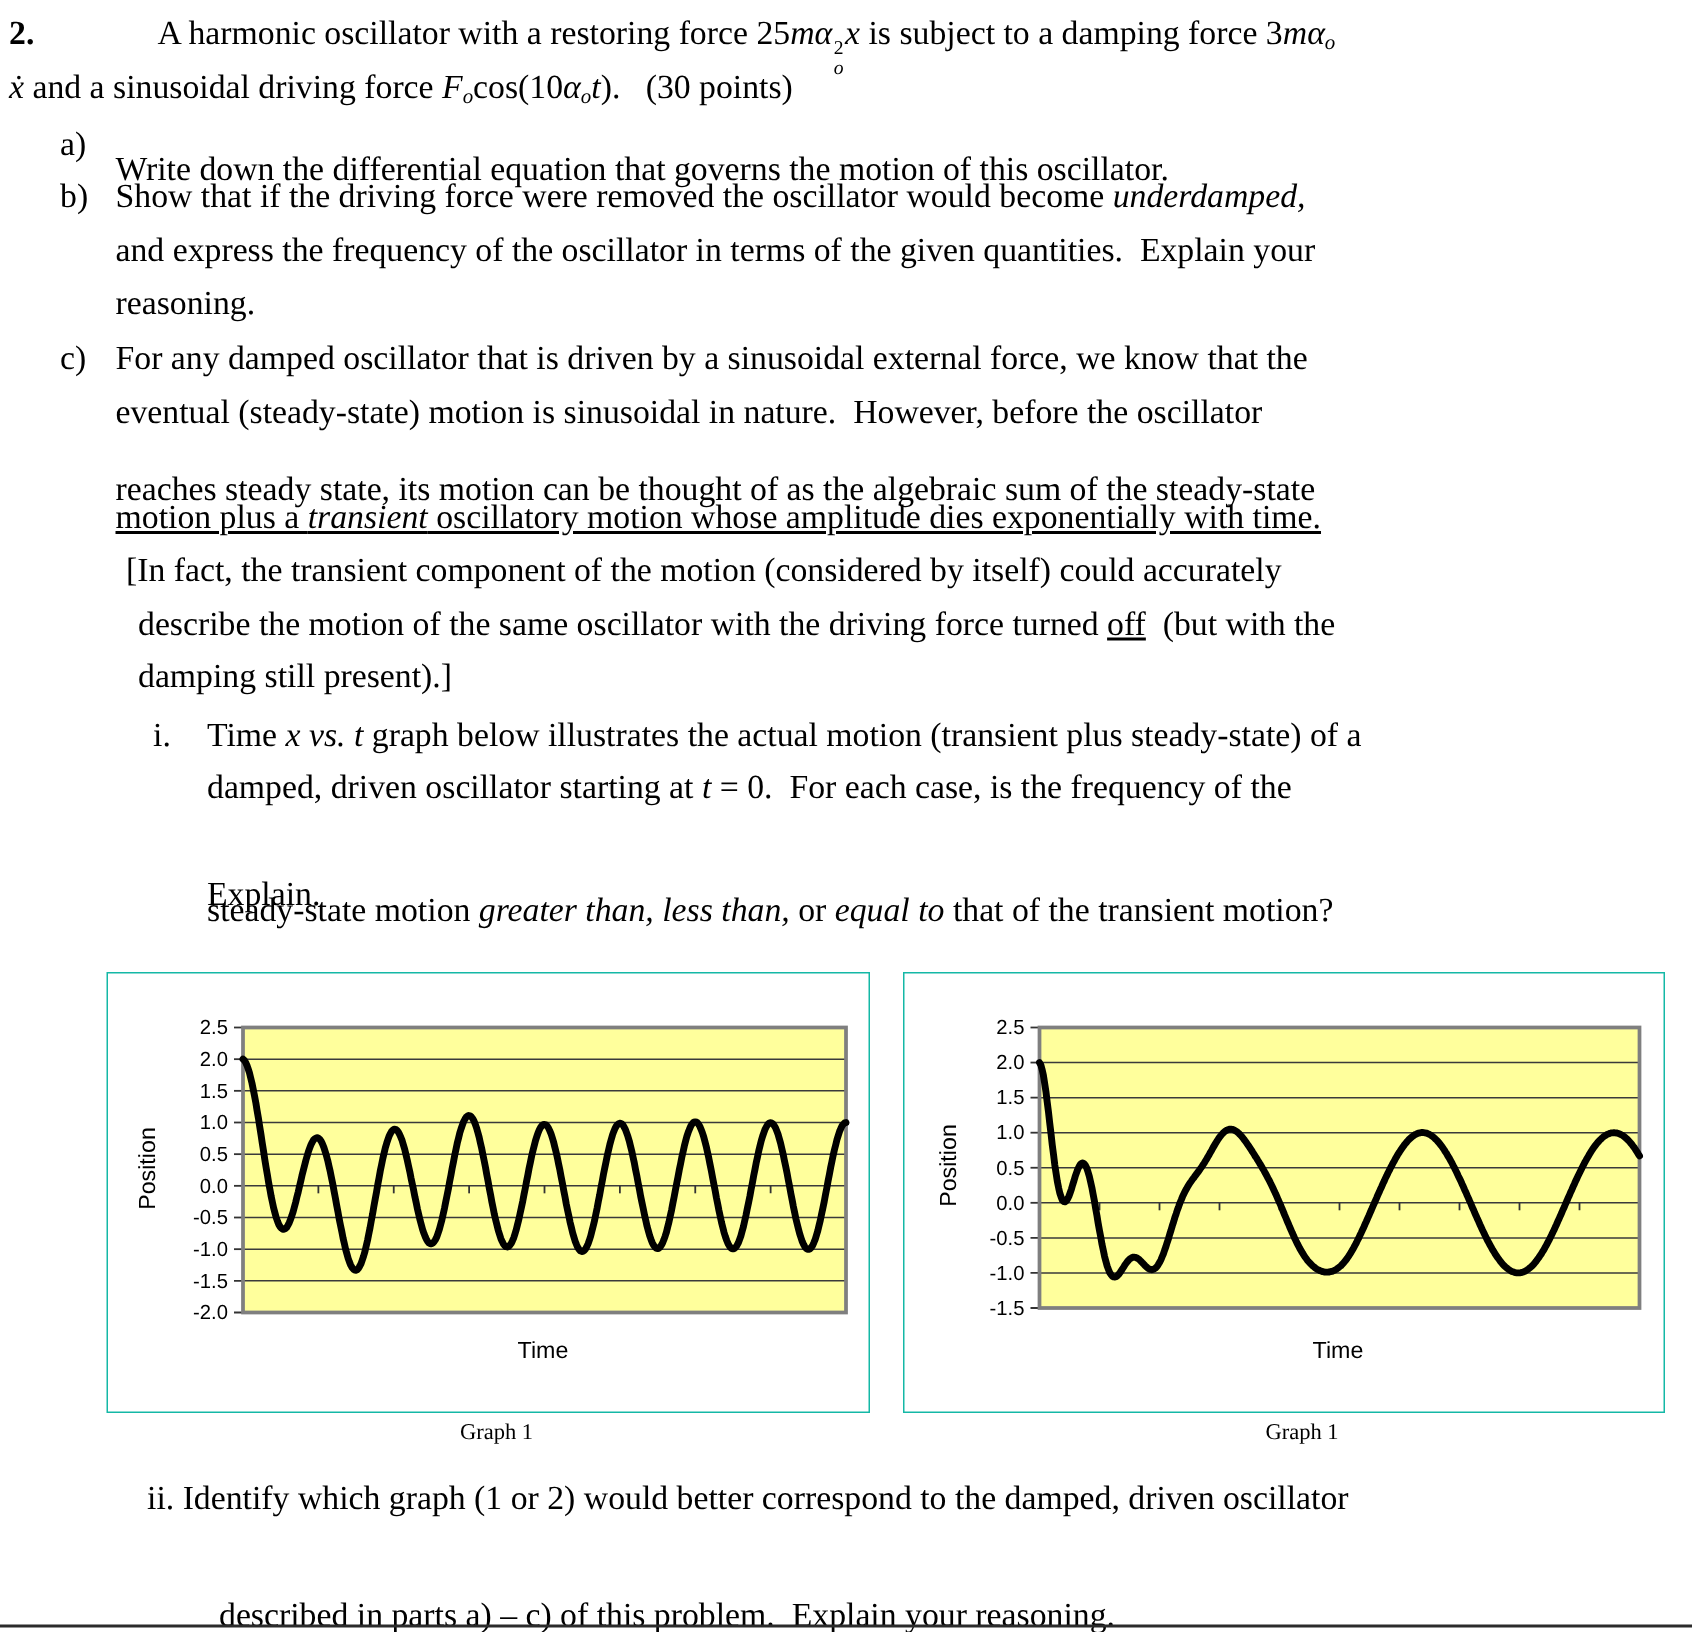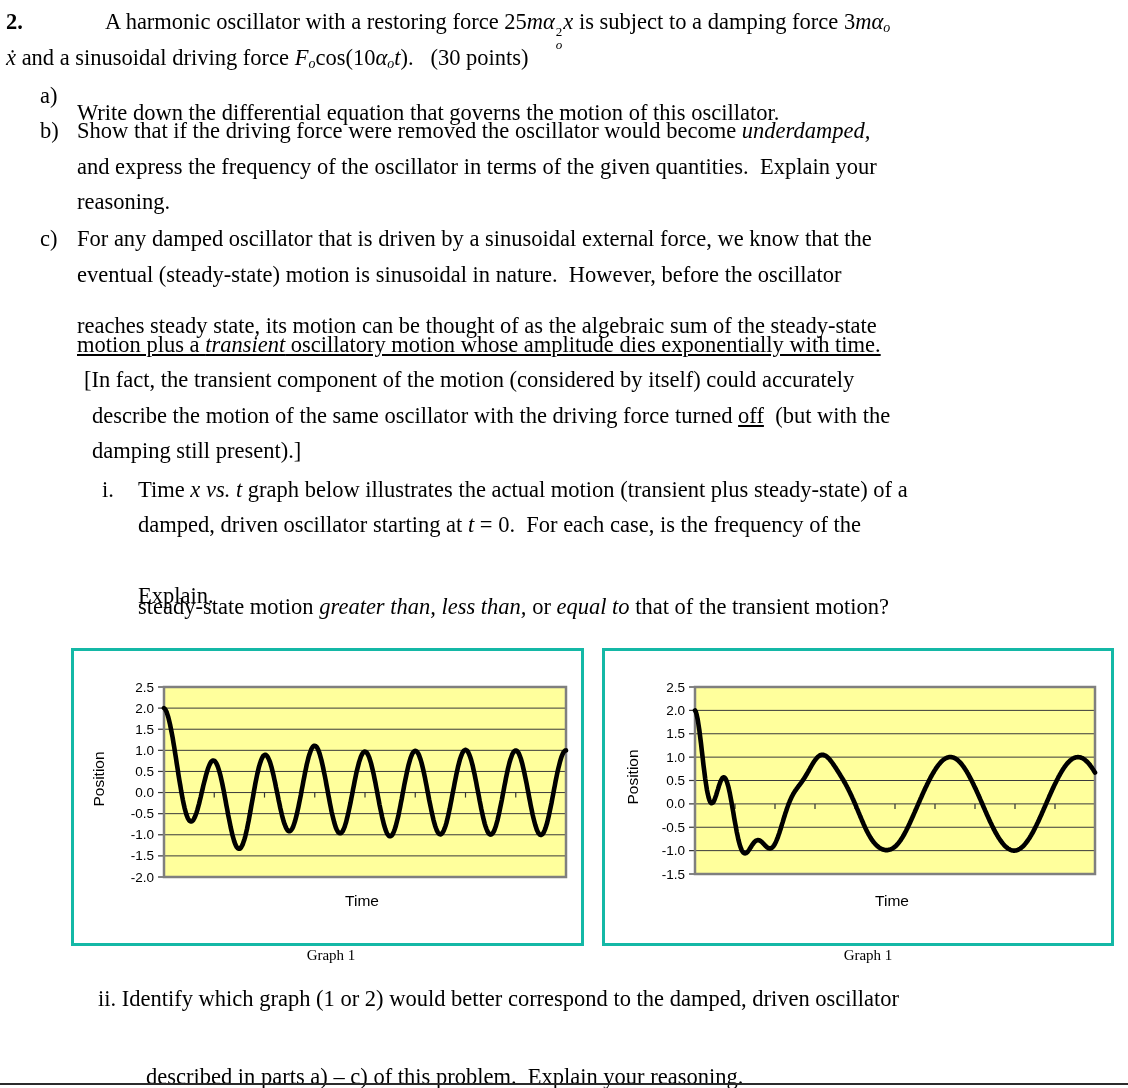--- a/index.html
+++ b/index.html
@@ -7,21 +7,21 @@
         font-family:'Liberation Serif','DejaVu Serif',serif;color:#000;overflow:hidden;}
   .tline{position:absolute;font-size:22.5px;line-height:27px;white-space:pre;}
   .i{font-style:italic;}
   .b{font-weight:700;}
   .u{text-decoration:underline;}
   .subi{font-style:italic;font-size:0.62em;vertical-align:-0.24em;}
   .stack{display:inline-flex;flex-direction:column;align-items:center;font-size:0.58em;
          line-height:1em;vertical-align:-0.52em;margin:0 1px;}
   .stack .sp{display:block;font-style:normal;}
   .stack .sb{display:block;font-style:italic;}
-  .chartbox{position:absolute;background:#ffffff;border:3px solid #14b8a6;}
+  .chartbox{position:absolute;background:#ffffff;border:1px solid #14b8a6;}
   #chart0{left:71px;top:648px;width:507px;height:292px;}
   #chart1{left:602px;top:648px;width:506px;height:292px;}
   .axis-label{position:absolute;font-family:'Liberation Sans','DejaVu Sans',sans-serif;
               font-size:15.5px;text-align:center;width:150px;height:20px;line-height:20px;}
   .rot{transform:rotate(-90deg);}
   .caption{position:absolute;font-weight:400;font-size:15px;transform:translateX(-50%);white-space:pre;}
   .bottom-rule{position:absolute;left:0;top:1083px;width:1128px;height:2px;background:#2b2b2b;}
 </style>
 </head>
 <body>

